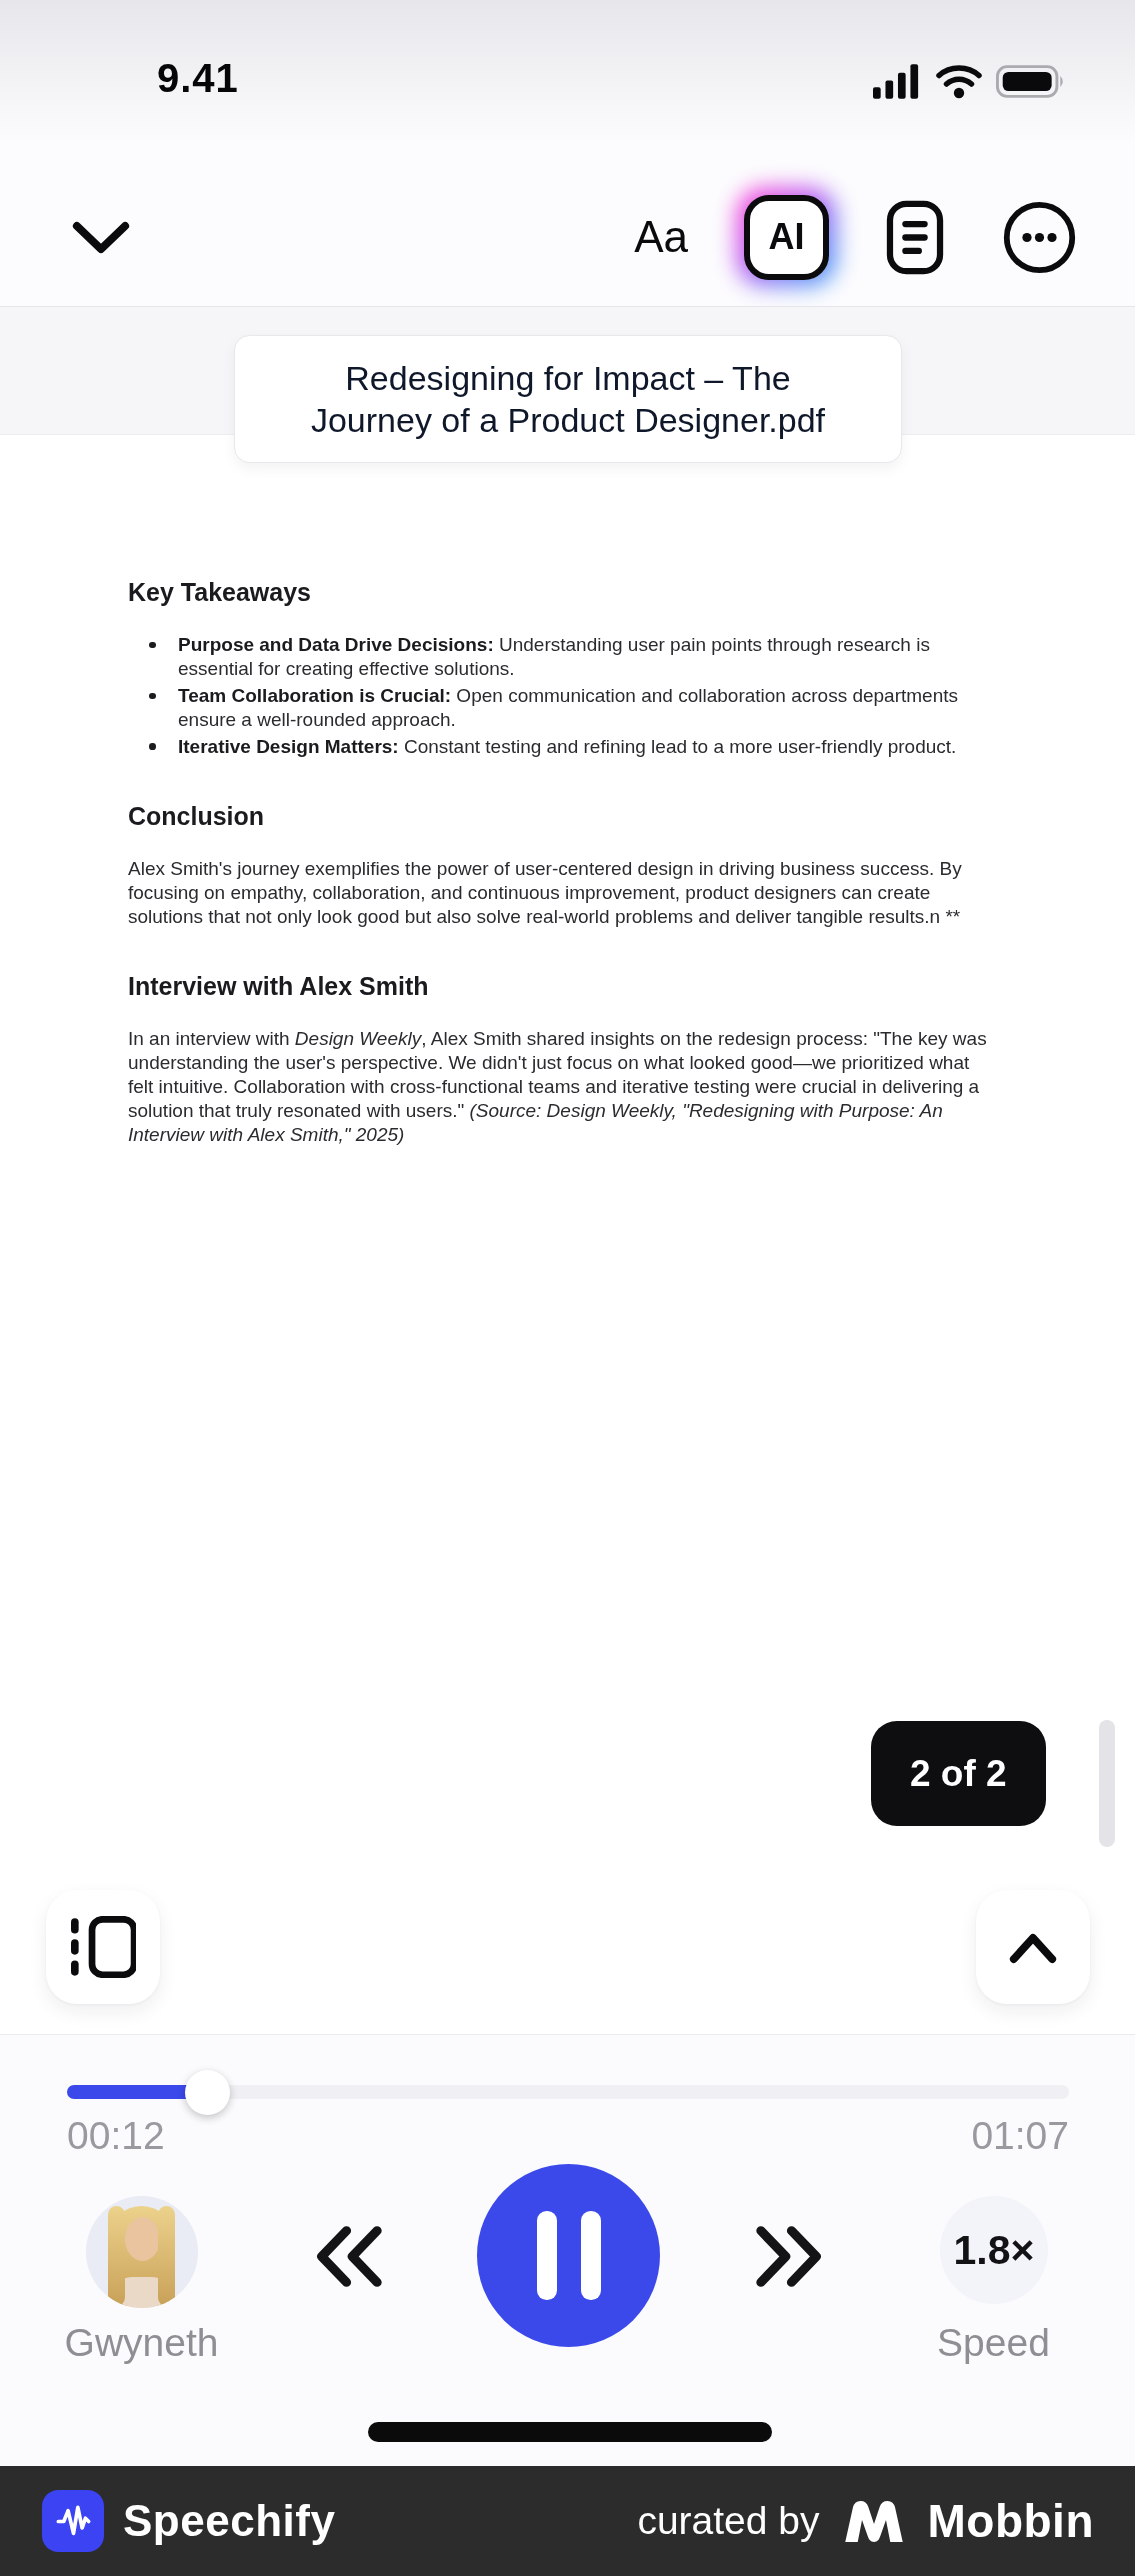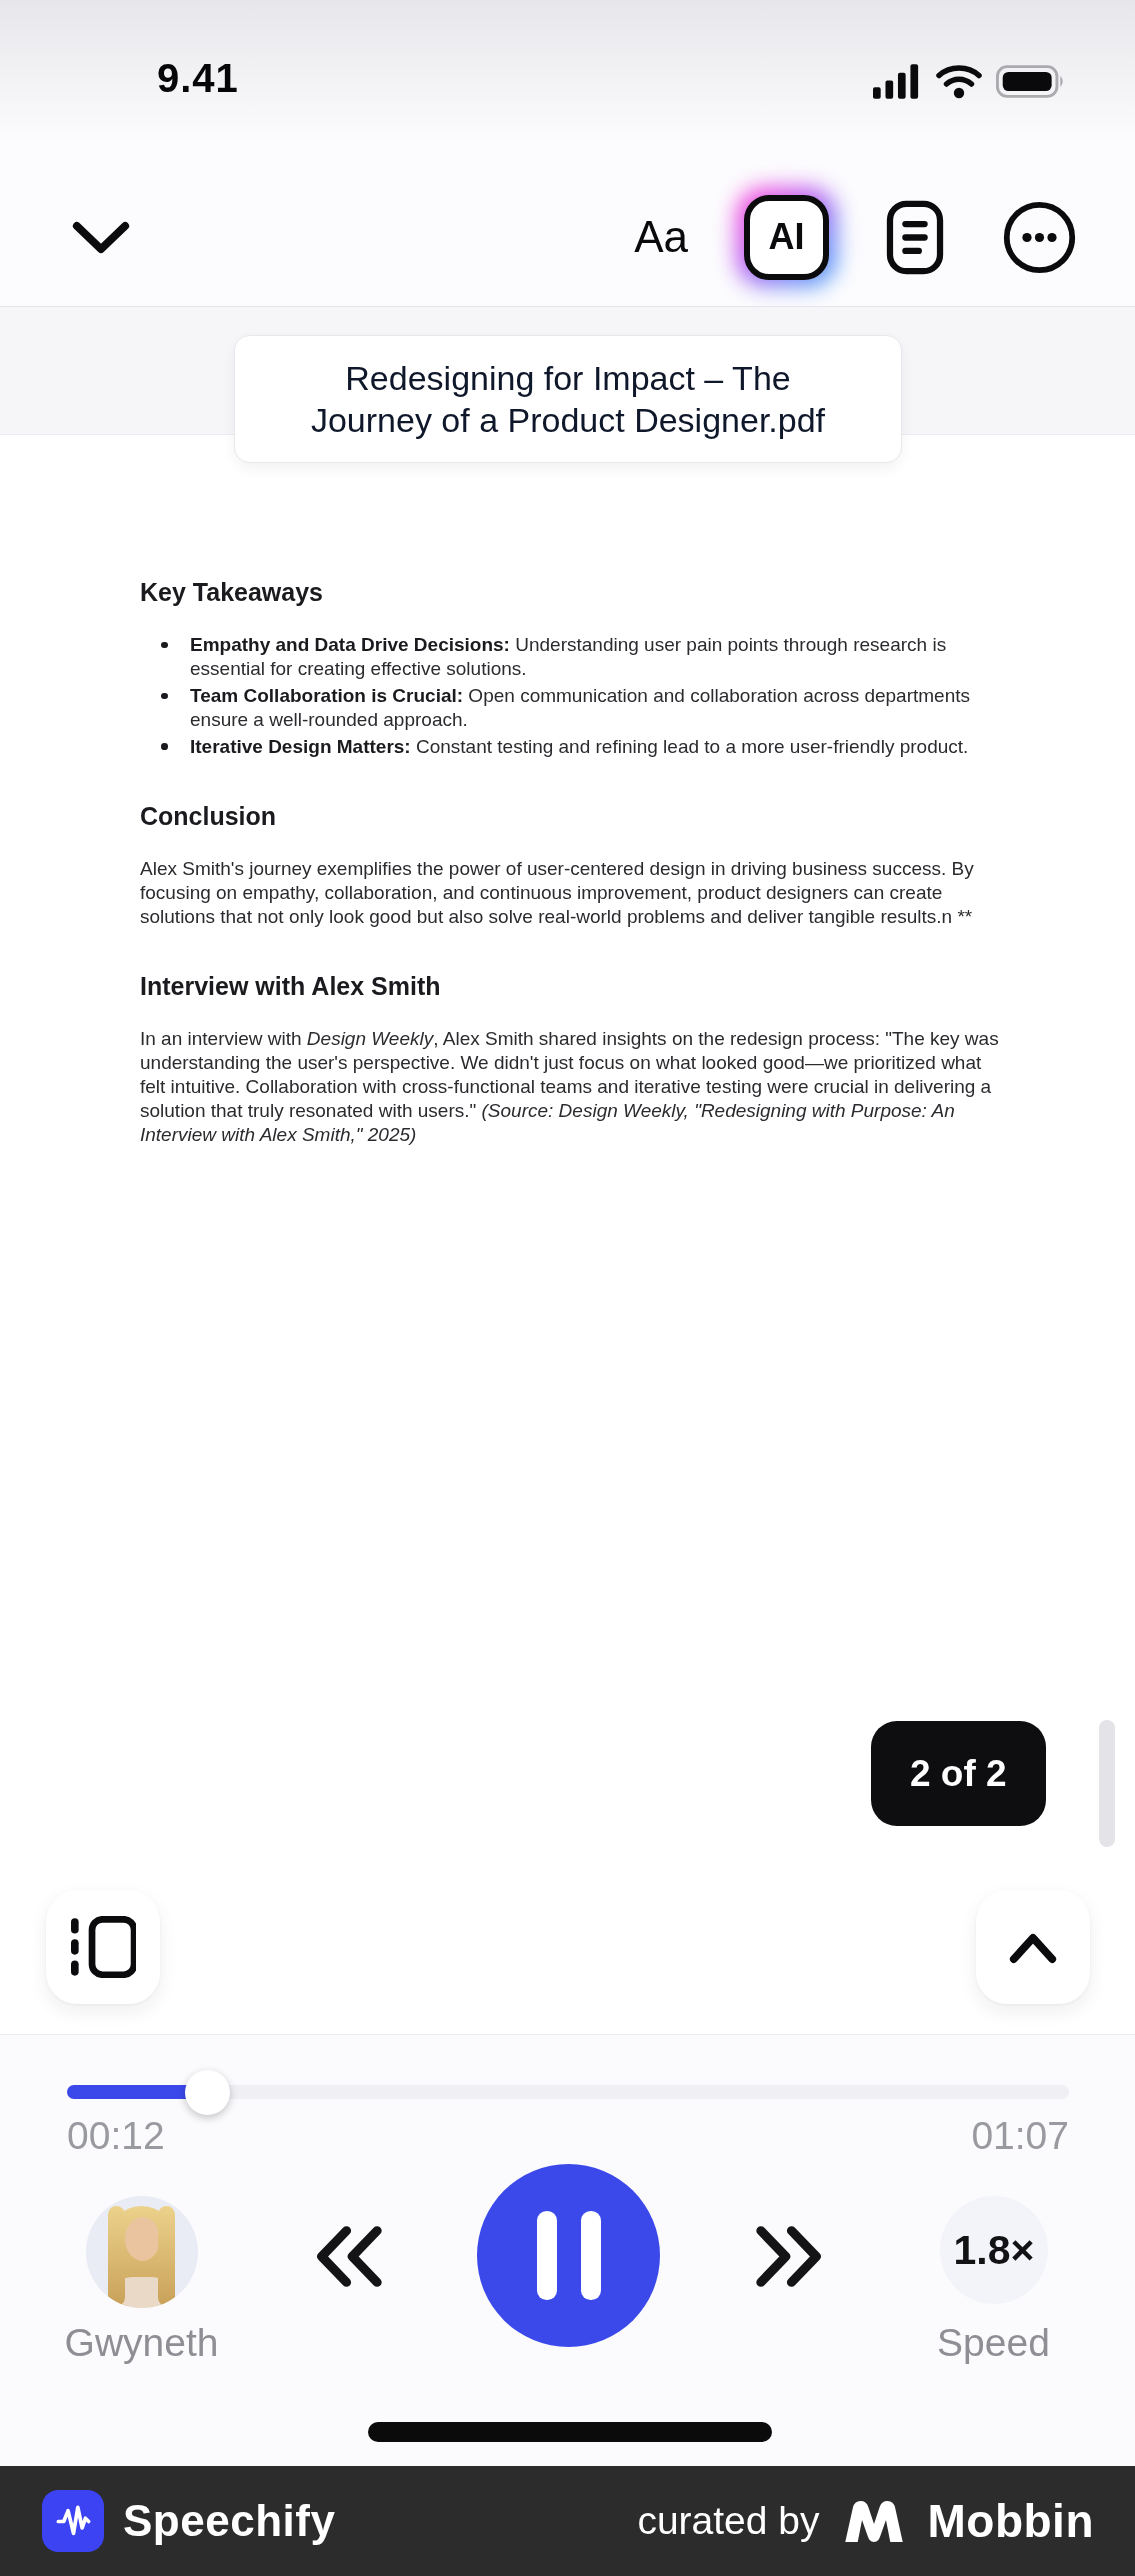--- a/index.html
+++ b/index.html
@@ -33,21 +33,21 @@
   .icon-btn { display:flex; align-items:center; justify-content:center; }
   
   .reader { position:absolute; top:306px; left:0; right:0; height:1728px;
     background:#f6f6f9; border-top:1px solid #e4e4e9; }
   .pdf-page { position:absolute; top:127px; left:0; right:0; bottom:0; background:#ffffff; border-top:1px solid #ececf1; }
   .title-card { position:absolute; top:28px; left:234px; width:668px; height:128px; z-index:3;
     background:#fff; border:1.9px solid #e7e7ec; border-radius:15.4px;
     box-shadow:0 5.8px 13.5px rgba(20,20,40,.05);
     display:flex; flex-direction:column; align-items:center; justify-content:center; }
   .title-line { font-size:34px; line-height:42px; font-weight:500; color:#0f172a; white-space:nowrap; }
-  .doc-content { position:absolute; top:142px; left:140px; width:862px; color:#2b2b2f; }
+  .doc-content { position:absolute; top:142px; left:128px; width:862px; color:#2b2b2f; }
   .doc-h { font-size:25px; line-height:31px; font-weight:700; color:#1b1b1f; }
   .doc-body { font-size:19px; line-height:24px; margin-top:25px; }
   .doc-list { margin-top:25px; padding-left:50px; list-style:none; }
   .doc-list li { position:relative; margin-bottom:2.9px; width:789px; }
   .doc-list li::before { content:""; position:absolute; left:-29px; top:8.7px; width:6.7px; height:6.7px; border-radius:50%; background:#1b1b1f; }
   .doc-list { font-size:19px; line-height:24px; }
   .bold-lead { font-weight:700; color:#1b1b1f; }
   .sec-gap { margin-top:42px; }
   .ital { font-style:italic; }
   
@@ -154,21 +154,21 @@
         </svg>
       </div>
     </div>
   </div>
 
   <div class="reader">
     <div class="pdf-page">
       <div class="doc-content">
         <div class="doc-h">Key Takeaways</div>
         <ul class="doc-list">
-          <li><span class="bold-lead">Empathy and Data Drive Decisions:</span><span> Understanding user pain points through research is essential for creating effective solutions.</span></li>
+          <li><span class="bold-lead">Purpose and Data Drive Decisions:</span><span> Understanding user pain points through research is essential for creating effective solutions.</span></li>
           <li><span class="bold-lead">Team Collaboration is Crucial:</span><span> Open communication and collaboration across departments ensure a well-rounded approach.</span></li>
           <li><span class="bold-lead">Iterative Design Matters:</span><span> Constant testing and refining lead to a more user-friendly product.</span></li>
         </ul>
         <div class="doc-h sec-gap">Conclusion</div>
         <div class="doc-body">Alex Smith's journey exemplifies the power of user-centered design in driving business success. By focusing on empathy, collaboration, and continuous improvement, product designers can create solutions that not only look good but also solve real-world problems and deliver tangible results.n **</div>
         <div class="doc-h sec-gap">Interview with Alex Smith</div>
         <div class="doc-body"><span>In an interview with </span><span class="ital">Design Weekly</span><span>, Alex Smith shared insights on the redesign process: "The key was understanding the user's perspective. We didn't just focus on what looked good—we prioritized what felt intuitive. Collaboration with cross-functional teams and iterative testing were crucial in delivering a solution that truly resonated with users." </span><span class="ital">(Source: Design Weekly, "Redesigning with Purpose: An Interview with Alex Smith," 2025)</span></div>
       </div>
     </div>
 

